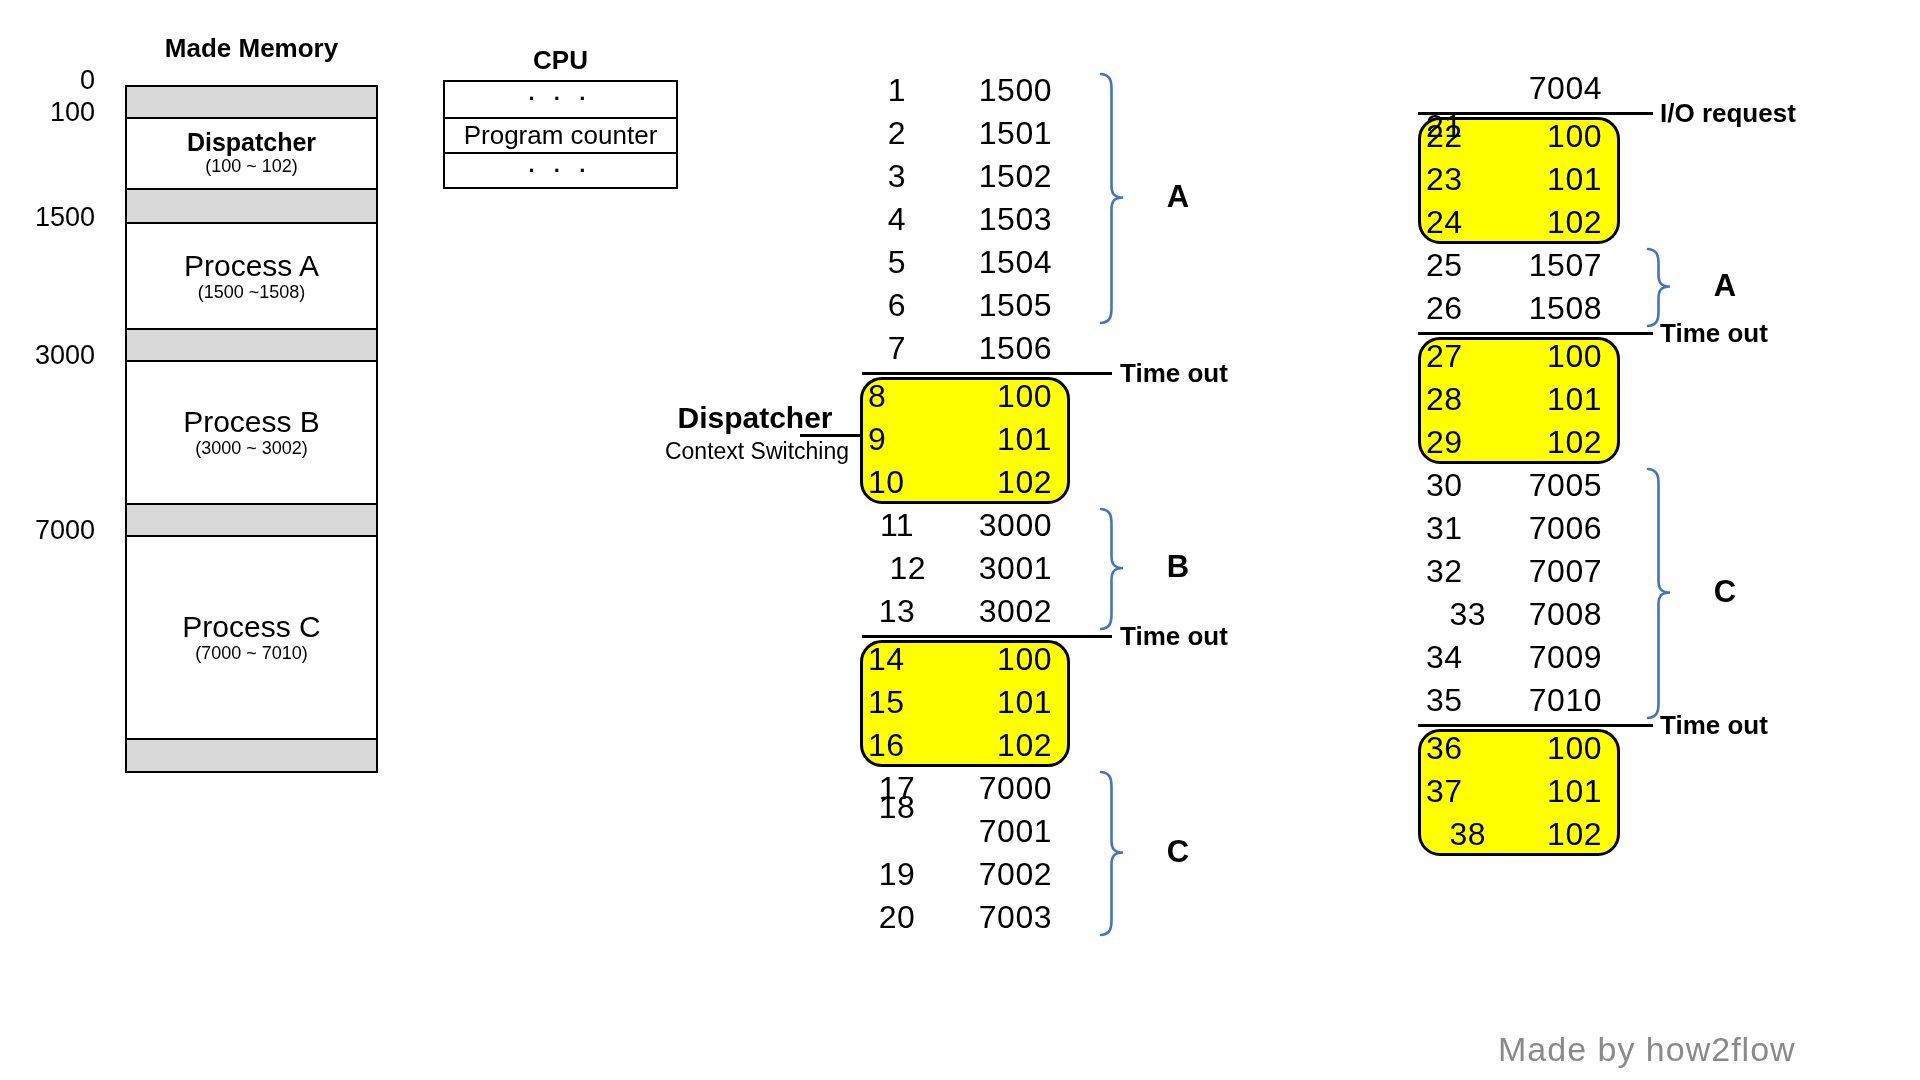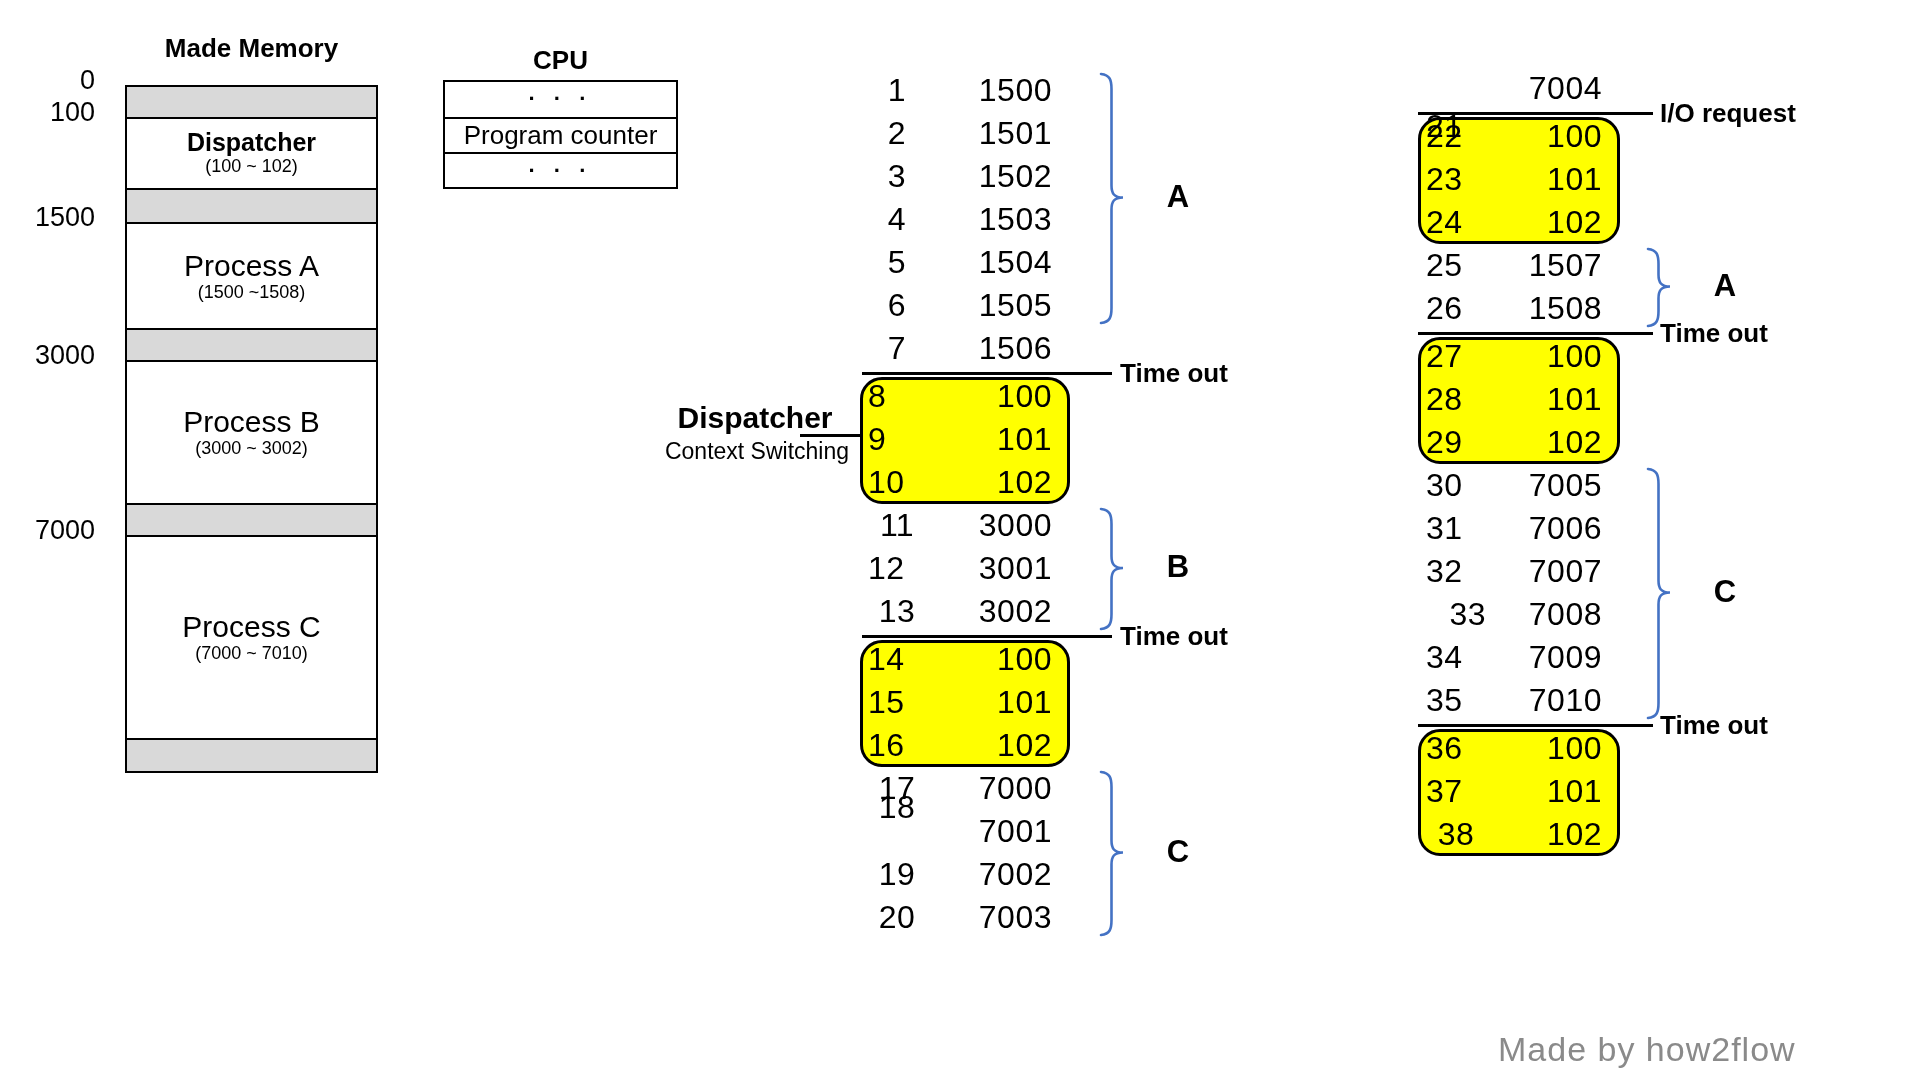--- a/index.html
+++ b/index.html
@@ -99,21 +99,21 @@
       <div class="abs trace-step" style="left: 868px; top: 327px; width: 58px; text-align: center;">7</div>
       <div class="abs trace-value" style="left: 897px; top: 327px; width: 155px;">1506</div>
       <div class="abs trace-step" style="left: 868px; top: 375px; width: 58px; text-align: left;">8</div>
       <div class="abs trace-value" style="left: 897px; top: 375px; width: 155px;">100</div>
       <div class="abs trace-step" style="left: 868px; top: 418px; width: 58px; text-align: left;">9</div>
       <div class="abs trace-value" style="left: 897px; top: 418px; width: 155px;">101</div>
       <div class="abs trace-step" style="left: 868px; top: 461px; width: 58px; text-align: left;">10</div>
       <div class="abs trace-value" style="left: 897px; top: 461px; width: 155px;">102</div>
       <div class="abs trace-step" style="left: 868px; top: 504px; width: 58px; text-align: center;">11</div>
       <div class="abs trace-value" style="left: 897px; top: 504px; width: 155px;">3000</div>
-      <div class="abs trace-step" style="left: 868px; top: 547px; width: 58px; text-align: left;">12</div>
+      <div class="abs trace-step" style="left: 868px; top: 547px; width: 58px; text-align: right;">12</div>
       <div class="abs trace-value" style="left: 897px; top: 547px; width: 155px;">3001</div>
       <div class="abs trace-step" style="left: 868px; top: 590px; width: 58px; text-align: center;">13</div>
       <div class="abs trace-value" style="left: 897px; top: 590px; width: 155px;">3002</div>
       <div class="abs trace-step" style="left: 868px; top: 638px; width: 58px; text-align: left;">14</div>
       <div class="abs trace-value" style="left: 897px; top: 638px; width: 155px;">100</div>
       <div class="abs trace-step" style="left: 868px; top: 681px; width: 58px; text-align: left;">15</div>
       <div class="abs trace-value" style="left: 897px; top: 681px; width: 155px;">101</div>
       <div class="abs trace-step" style="left: 868px; top: 724px; width: 58px; text-align: left;">16</div>
       <div class="abs trace-value" style="left: 897px; top: 724px; width: 155px;">102</div>
       <div class="abs trace-step" style="left: 868px; top: 767px; width: 58px; text-align: center;">17</div>
@@ -173,21 +173,21 @@
       <div class="abs trace-step" style="left: 1426px; top: 593px; width: 60px; text-align: right;">33</div>
       <div class="abs trace-value" style="left: 1447px; top: 593px; width: 155px;">7008</div>
       <div class="abs trace-step" style="left: 1426px; top: 636px; width: 60px; text-align: left;">34</div>
       <div class="abs trace-value" style="left: 1447px; top: 636px; width: 155px;">7009</div>
       <div class="abs trace-step" style="left: 1426px; top: 679px; width: 60px; text-align: left;">35</div>
       <div class="abs trace-value" style="left: 1447px; top: 679px; width: 155px;">7010</div>
       <div class="abs trace-step" style="left: 1426px; top: 727px; width: 60px; text-align: left;">36</div>
       <div class="abs trace-value" style="left: 1447px; top: 727px; width: 155px;">100</div>
       <div class="abs trace-step" style="left: 1426px; top: 770px; width: 60px; text-align: left;">37</div>
       <div class="abs trace-value" style="left: 1447px; top: 770px; width: 155px;">101</div>
-      <div class="abs trace-step" style="left: 1426px; top: 813px; width: 60px; text-align: center;">38</div>
+      <div class="abs trace-step" style="left: 1426px; top: 813px; width: 60px; text-align: right;">38</div>
       <div class="abs trace-value" style="left: 1447px; top: 813px; width: 155px;">102</div>
       <div class="abs sep-line" style="left: 1418px; top: 112px; width: 235px;"></div>
       <div class="abs sep-label" style="left: 1660px; top: 97px;">I/O request</div>
       <div class="abs sep-line" style="left: 1418px; top: 332px; width: 235px;"></div>
       <div class="abs sep-label" style="left: 1660px; top: 317px;">Time out</div>
       <div class="abs sep-line" style="left: 1418px; top: 724px; width: 235px;"></div>
       <div class="abs sep-label" style="left: 1660px; top: 709px;">Time out</div>
       <div class="abs brace" style="left: 1645px; top: 247px; width: 28px; height: 81px;"><svg width="28" height="81" viewBox="0 0 28 81" xmlns="http://www.w3.org/2000/svg">
           <path d="M 3 2 C 12 3 13.5 8 13.5 17 L 13.5 27.5 C 13.5 35.5 16 39.5 25 39.5
              C 16 39.5 13.5 43.5 13.5 51.5 L 13.5 64 C 13.5 73 12 78 3 79" fill="none" stroke="#4472C4" stroke-width="2.6" stroke-linecap="round"></path>

